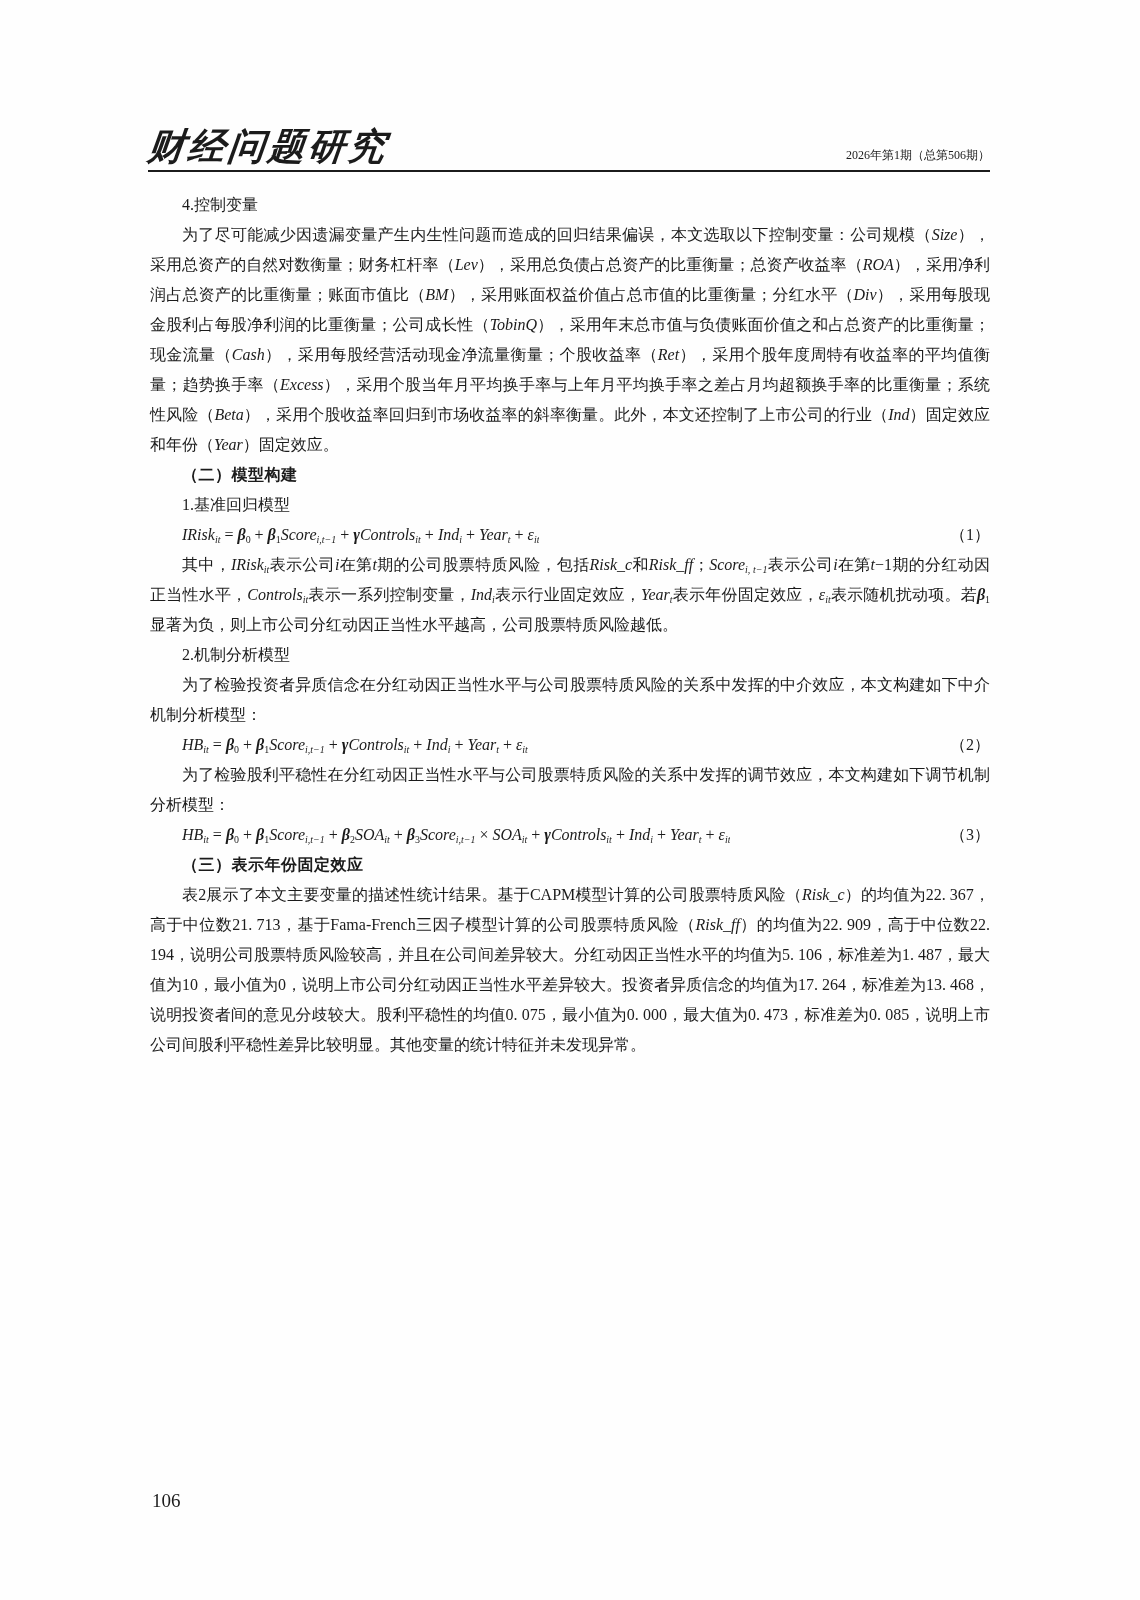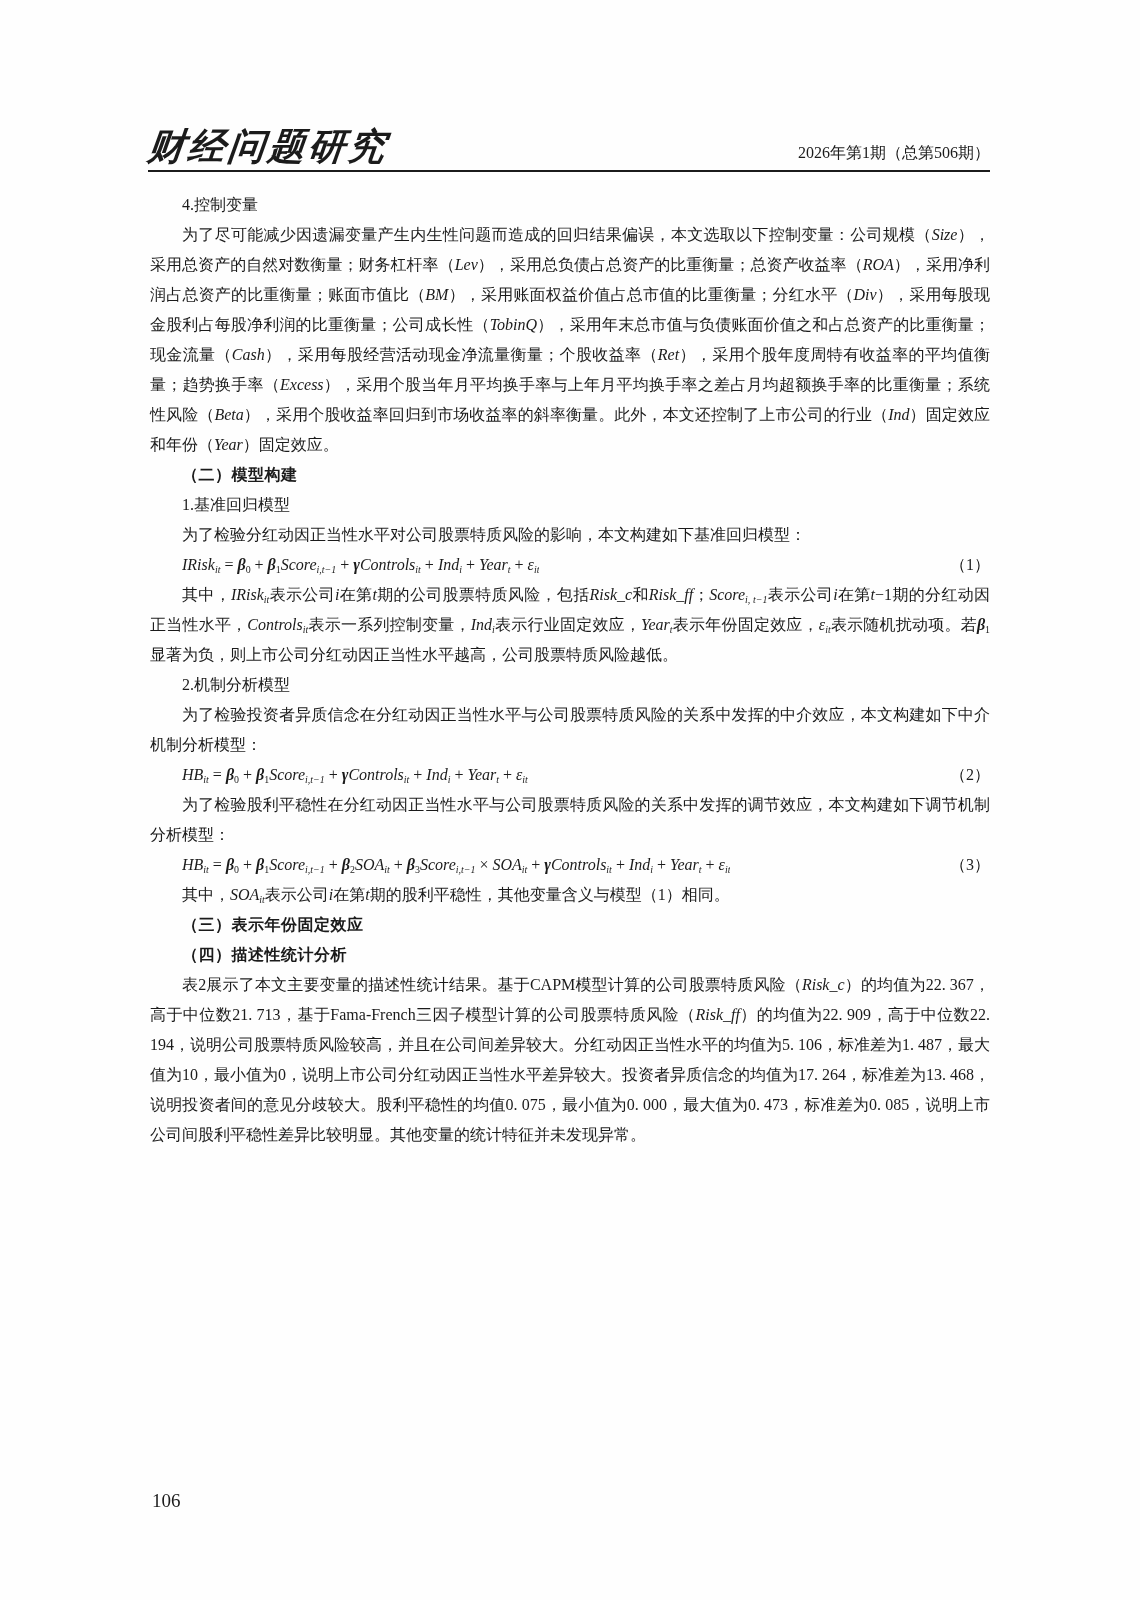--- a/index.html
+++ b/index.html
@@ -21,21 +21,21 @@
   .logo{
     font-size:37px;
     font-weight:bold;
     font-style:italic;
     letter-spacing:3px;
     transform:skewX(-6deg);
     line-height:1;
     white-space:nowrap;
   }
   .issue{
-    font-size:16px;
+    font-size:12px;
     line-height:1;
     padding-bottom:4px;
     white-space:nowrap;
   }
   .content{
     position:absolute;left:150px;top:190px;width:840px;
     font-size:16px;line-height:30px;
     text-align:justify;
   }
   .content p{margin:0;padding:0;}
@@ -69,37 +69,34 @@
   <div class="header">
     <div class="logo">财经问题研究</div>
     <div class="issue">2026年第1期（总第506期）</div>
   </div>
 
   <div class="content">
       <p class="plain"><span>4.控制变量</span></p>
       <p class="para"><span>为了尽可能减少因遗漏变量产生内生性问题而造成的回归结果偏误，本文选取以下控制变量：公司规模（</span><span class="it">Size</span><span>），采用总资产的自然对数衡量；财务杠杆率（</span><span class="it">Lev</span><span>），采用总负债占总资产的比重衡量；总资产收益率（</span><span class="it">ROA</span><span>），采用净利润占总资产的比重衡量；账面市值比（</span><span class="it">BM</span><span>），采用账面权益价值占总市值的比重衡量；分红水平（</span><span class="it">Div</span><span>），采用每股现金股利占每股净利润的比重衡量；公司成长性（</span><span class="it">TobinQ</span><span>），采用年末总市值与负债账面价值之和占总资产的比重衡量；现金流量（</span><span class="it">Cash</span><span>），采用每股经营活动现金净流量衡量；个股收益率（</span><span class="it">Ret</span><span>），采用个股年度周特有收益率的平均值衡量；趋势换手率（</span><span class="it">Excess</span><span>），采用个股当年月平均换手率与上年月平均换手率之差占月均超额换手率的比重衡量；系统性风险（</span><span class="it">Beta</span><span>），采用个股收益率回归到市场收益率的斜率衡量。此外，本文还控制了上市公司的行业（</span><span class="it">Ind</span><span>）固定效应和年份（</span><span class="it">Year</span><span>）固定效应。</span></p>
       <p class="heading"><span>（二）模型构建</span></p>
       <p class="plain"><span>1.基准回归模型</span></p>
-      <p class="para"><span>为了检验分红动因正当性水平对公司股票特质风险的影响，本文构建如下基准回归模型：</span></p>
       <div class="equation">
         <span class="eq-body"><span class="it">IRisk</span><sub class="it">it</sub><span> = </span><span class="it bd">β</span><sub>0</sub><span> + </span><span class="it bd">β</span><sub>1</sub><span class="it">Score</span><sub class="it">i,t−1</sub><span> + </span><span class="it bd">γ</span><span class="it">Controls</span><sub class="it">it</sub><span> + </span><span class="it">Ind</span><sub class="it">i</sub><span> + </span><span class="it">Year</span><sub class="it">t</sub><span> + </span><span class="it">ε</span><sub class="it">it</sub></span>
         <span class="eq-num">（1）</span>
       </div>
       <p class="para"><span>其中，</span><span class="it">IRisk</span><sub class="it">it</sub><span>表示公司</span><span class="it">i</span><span>在第</span><span class="it">t</span><span>期的公司股票特质风险，包括</span><span class="it">Risk_c</span><span>和</span><span class="it">Risk_ff</span><span>；</span><span class="it">Score</span><sub class="it">i, t−1</sub><span>表示公司</span><span class="it">i</span><span>在第</span><span class="it">t</span><span>−1期的分红动因正当性水平，</span><span class="it">Controls</span><sub class="it">it</sub><span>表示一系列控制变量，</span><span class="it">Ind</span><sub class="it">i</sub><span>表示行业固定效应，</span><span class="it">Year</span><sub class="it">t</sub><span>表示年份固定效应，</span><span class="it">ε</span><sub class="it">it</sub><span>表示随机扰动项。若</span><span class="it bd">β</span><sub>1</sub><span>显著为负，则上市公司分红动因正当性水平越高，公司股票特质风险越低。</span></p>
       <p class="plain"><span>2.机制分析模型</span></p>
       <p class="para"><span>为了检验投资者异质信念在分红动因正当性水平与公司股票特质风险的关系中发挥的中介效应，本文构建如下中介机制分析模型：</span></p>
       <div class="equation">
         <span class="eq-body"><span class="it">HB</span><sub class="it">it</sub><span> = </span><span class="it bd">β</span><sub>0</sub><span> + </span><span class="it bd">β</span><sub>1</sub><span class="it">Score</span><sub class="it">i,t−1</sub><span> + </span><span class="it bd">γ</span><span class="it">Controls</span><sub class="it">it</sub><span> + </span><span class="it">Ind</span><sub class="it">i</sub><span> + </span><span class="it">Year</span><sub class="it">t</sub><span> + </span><span class="it">ε</span><sub class="it">it</sub></span>
         <span class="eq-num">（2）</span>
       </div>
       <p class="para"><span>为了检验股利平稳性在分红动因正当性水平与公司股票特质风险的关系中发挥的调节效应，本文构建如下调节机制分析模型：</span></p>
       <div class="equation">
         <span class="eq-body"><span class="it">HB</span><sub class="it">it</sub><span> = </span><span class="it bd">β</span><sub>0</sub><span> + </span><span class="it bd">β</span><sub>1</sub><span class="it">Score</span><sub class="it">i,t−1</sub><span> + </span><span class="it bd">β</span><sub>2</sub><span class="it">SOA</span><sub class="it">it</sub><span> + </span><span class="it bd">β</span><sub>3</sub><span class="it">Score</span><sub class="it">i,t−1</sub><span> × </span><span class="it">SOA</span><sub class="it">it</sub><span> + </span><span class="it bd">γ</span><span class="it">Controls</span><sub class="it">it</sub><span> + </span><span class="it">Ind</span><sub class="it">i</sub><span> + </span><span class="it">Year</span><sub class="it">t</sub><span> + </span><span class="it">ε</span><sub class="it">it</sub></span>
         <span class="eq-num">（3）</span>
       </div>
-      <p class="para"><span>其中，</span><span class="it">SOA</span><sub class="it">it</sub><span>表示公司</span><span class="it">i</span><span>在第</span><span class="it">t</span><span>期的股利平稳性，其他变量含义与模型（1）相同。</span></p>
       <p class="heading"><span>（三）表示年份固定效应</span></p>
-      <p class="heading"><span>（四）描述性统计分析</span></p>
       <p class="para"><span>表2展示了本文主要变量的描述性统计结果。基于CAPM模型计算的公司股票特质风险（</span><span class="it">Risk_c</span><span>）的均值为22. 367，高于中位数21. 713，基于Fama-French三因子模型计算的公司股票特质风险（</span><span class="it">Risk_ff</span><span>）的均值为22. 909，高于中位数22. 194，说明公司股票特质风险较高，并且在公司间差异较大。分红动因正当性水平的均值为5. 106，标准差为1. 487，最大值为10，最小值为0，说明上市公司分红动因正当性水平差异较大。投资者异质信念的均值为17. 264，标准差为13. 468，说明投资者间的意见分歧较大。股利平稳性的均值0. 075，最小值为0. 000，最大值为0. 473，标准差为0. 085，说明上市公司间股利平稳性差异比较明显。其他变量的统计特征并未发现异常。</span></p>
     </div>
 
   <div class="pageno">106</div>
 </div>
 
 </body></html>

